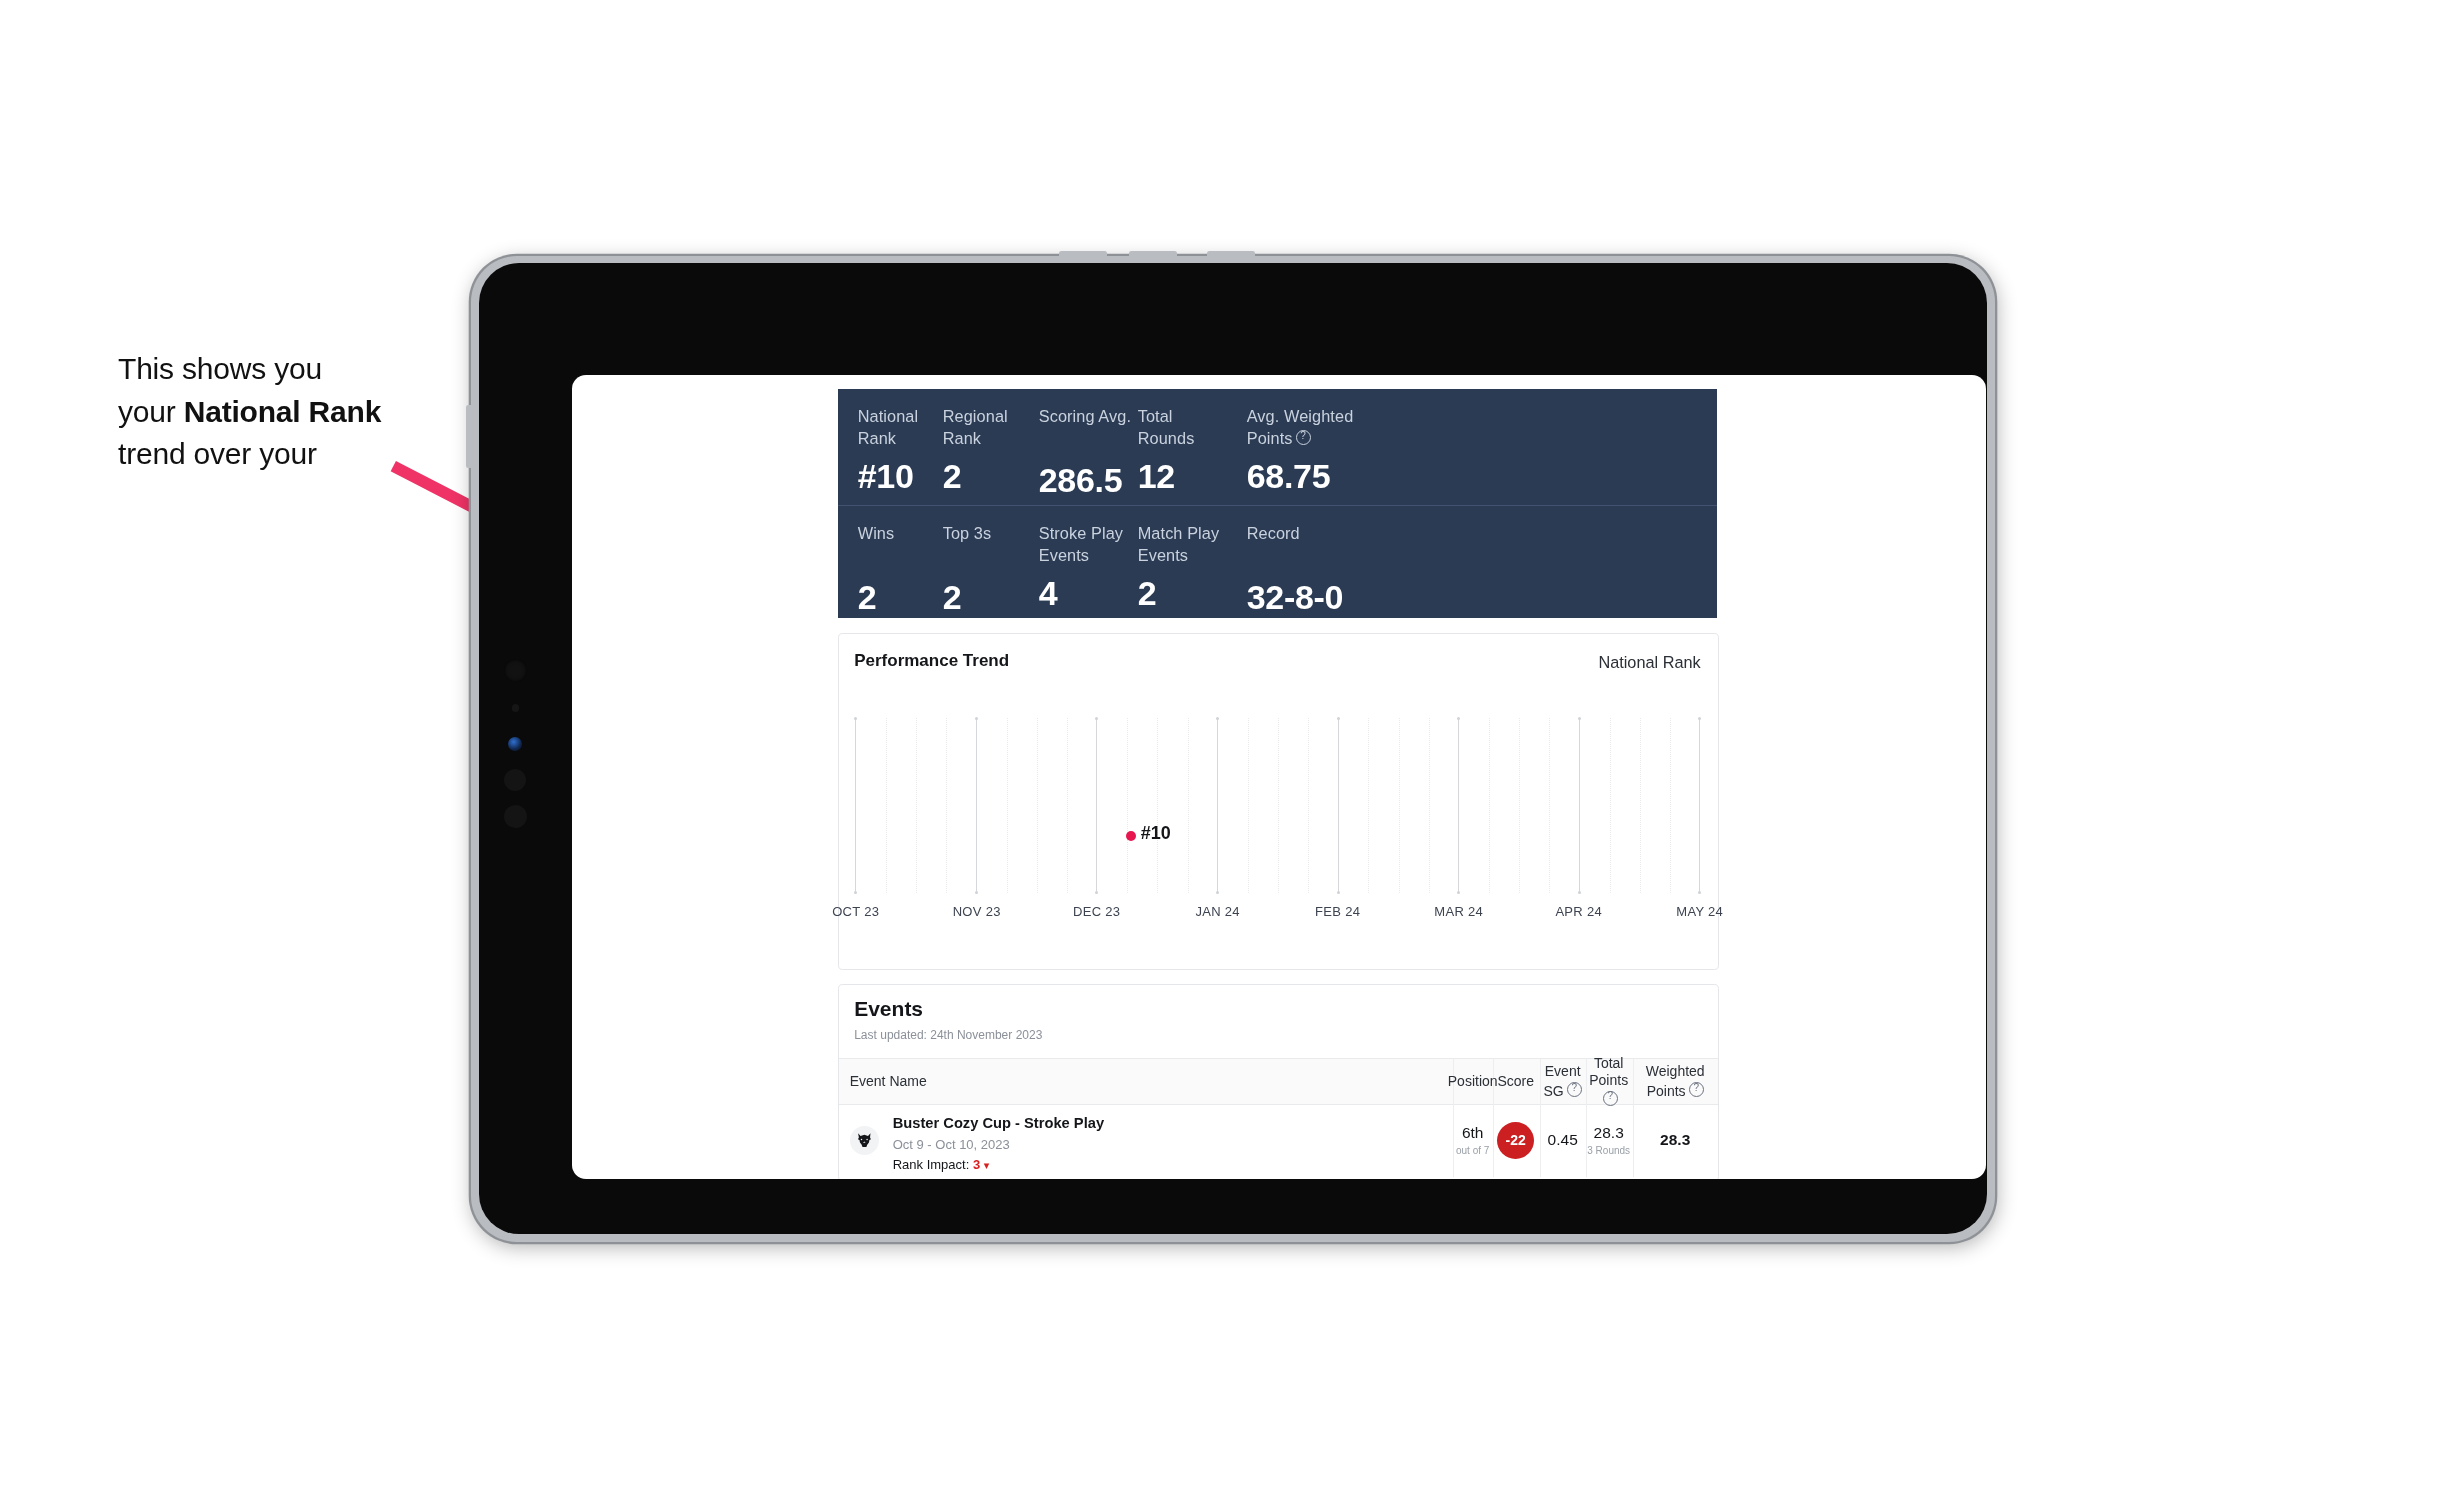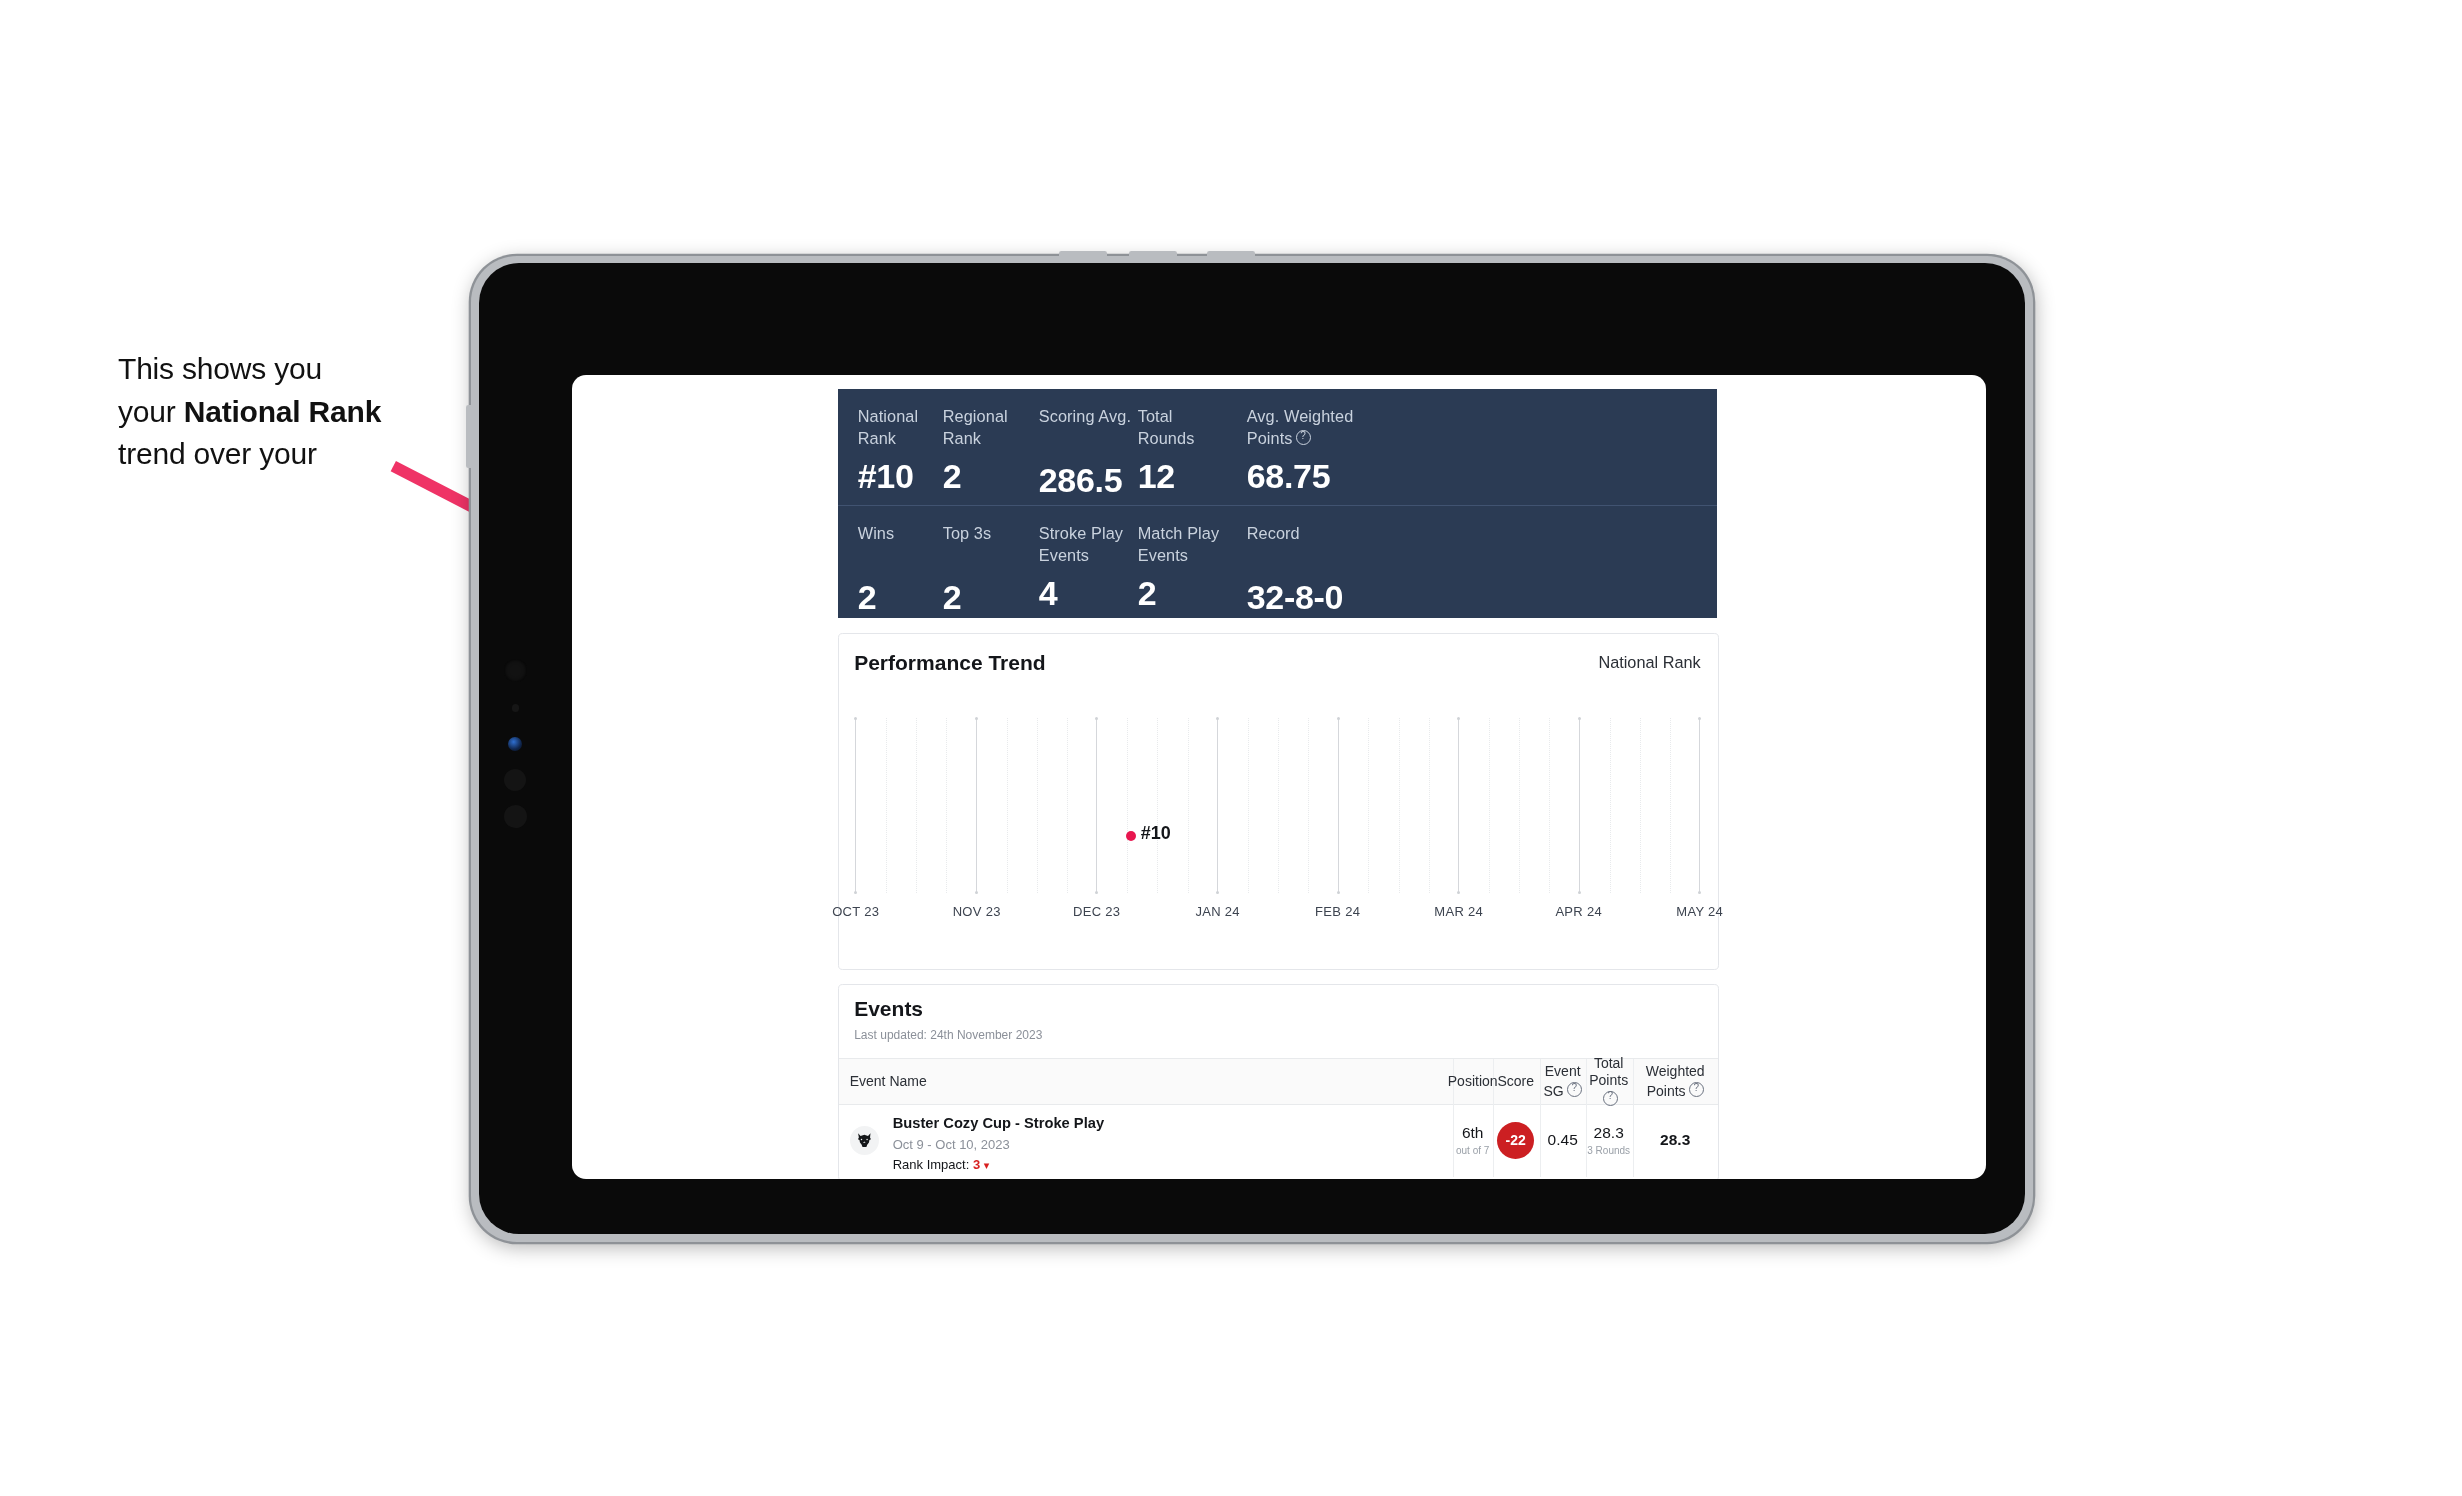--- a/index.html
+++ b/index.html
@@ -8,21 +8,21 @@
 
   
   #annotation{position:absolute;left:118px;top:348px;width:310px;
               font-size:30px;line-height:1.42;color:#111111;letter-spacing:-0.2px;}
   #annotation b{font-weight:700;}
   #arrow-layer{position:absolute;left:0;top:0;width:2462px;height:1496px;pointer-events:none;}
 
   
   #tablet{position:absolute;left:471px;top:256px;width:1524px;height:986px;
           background:#b9bcc0;border-radius:46px;
-          box-shadow:0 0 0 2.3px #8e9297, 1.5px 4.6px 20px rgba(0,0,0,.30);padding-left:38px;}
+          box-shadow:0 0 0 2.3px #8e9297, 1.5px 4.6px 20px rgba(0,0,0,.30);}
   #tablet-bezel{position:absolute;left:7.7px;top:7px;right:7.7px;bottom:7.7px;
                 background:#0a0a0a;border-radius:40px;}
   
   .edge-btn{position:absolute;background:#b9bcc0;border-radius:2.3px;}
   #btn-vol-a{left:588px;top:-5.4px;width:48px;height:7.7px;}
   #btn-vol-b{left:658px;top:-5.4px;width:48px;height:7.7px;}
   #btn-vol-c{left:736px;top:-5.4px;width:48px;height:7.7px;}
   #btn-power{left:-5.4px;top:149px;width:7.7px;height:63px;}
 
   
@@ -51,21 +51,21 @@
   .help-ic{display:inline-block;width:13px;height:13px;border:1.3px solid #c9d2de;
            border-radius:50%;position:relative;top:1.5px;margin-left:3.1px;}
   .help-ic::after{content:"?";position:absolute;left:0;right:0;top:-2.3px;
                   font-size:10px;line-height:13px;text-align:center;color:#c9d2de;}
   .help-ic.dark{border-color:#6b7280;}
   .help-ic.dark::after{color:#6b7280;}
 
   
   #chart-card{position:absolute;left:266px;top:258px;width:879px;height:335px;
               background:#ffffff;border:0.8px solid #e4e6ea;border-radius:4.6px;}
-  #chart-title{position:absolute;left:15.5px;top:17px;font-size:21px;font-weight:700;color:#14161a;}
+  #chart-title{position:absolute;left:15.5px;top:17px;font-size:17px;font-weight:700;color:#14161a;}
   #chart-legend{position:absolute;right:17px;top:18.6px;font-size:16.3px;color:#2b2f36;}
   #plot{position:absolute;left:17px;top:84px;width:844px;height:175px;}
   .gl-major{position:absolute;top:0;width:1.5px;height:175px;background:#d5d7db;border-radius:1.5px;}
   .gl-major::before,.gl-major::after{content:"";position:absolute;left:-0.8px;width:3.1px;height:3.1px;
        border-radius:50%;background:#cfd2d6;}
   .gl-major::before{top:-0.8px;} .gl-major::after{bottom:-0.8px;}
   .gl-minor{position:absolute;top:0;width:0;height:175px;
             border-left:1.5px dotted #e8eaec;}
   .xtick{position:absolute;top:186px;font-size:13px;color:#3d4450;
          transform:translateX(-50%);white-space:nowrap;letter-spacing:0.3px;}

